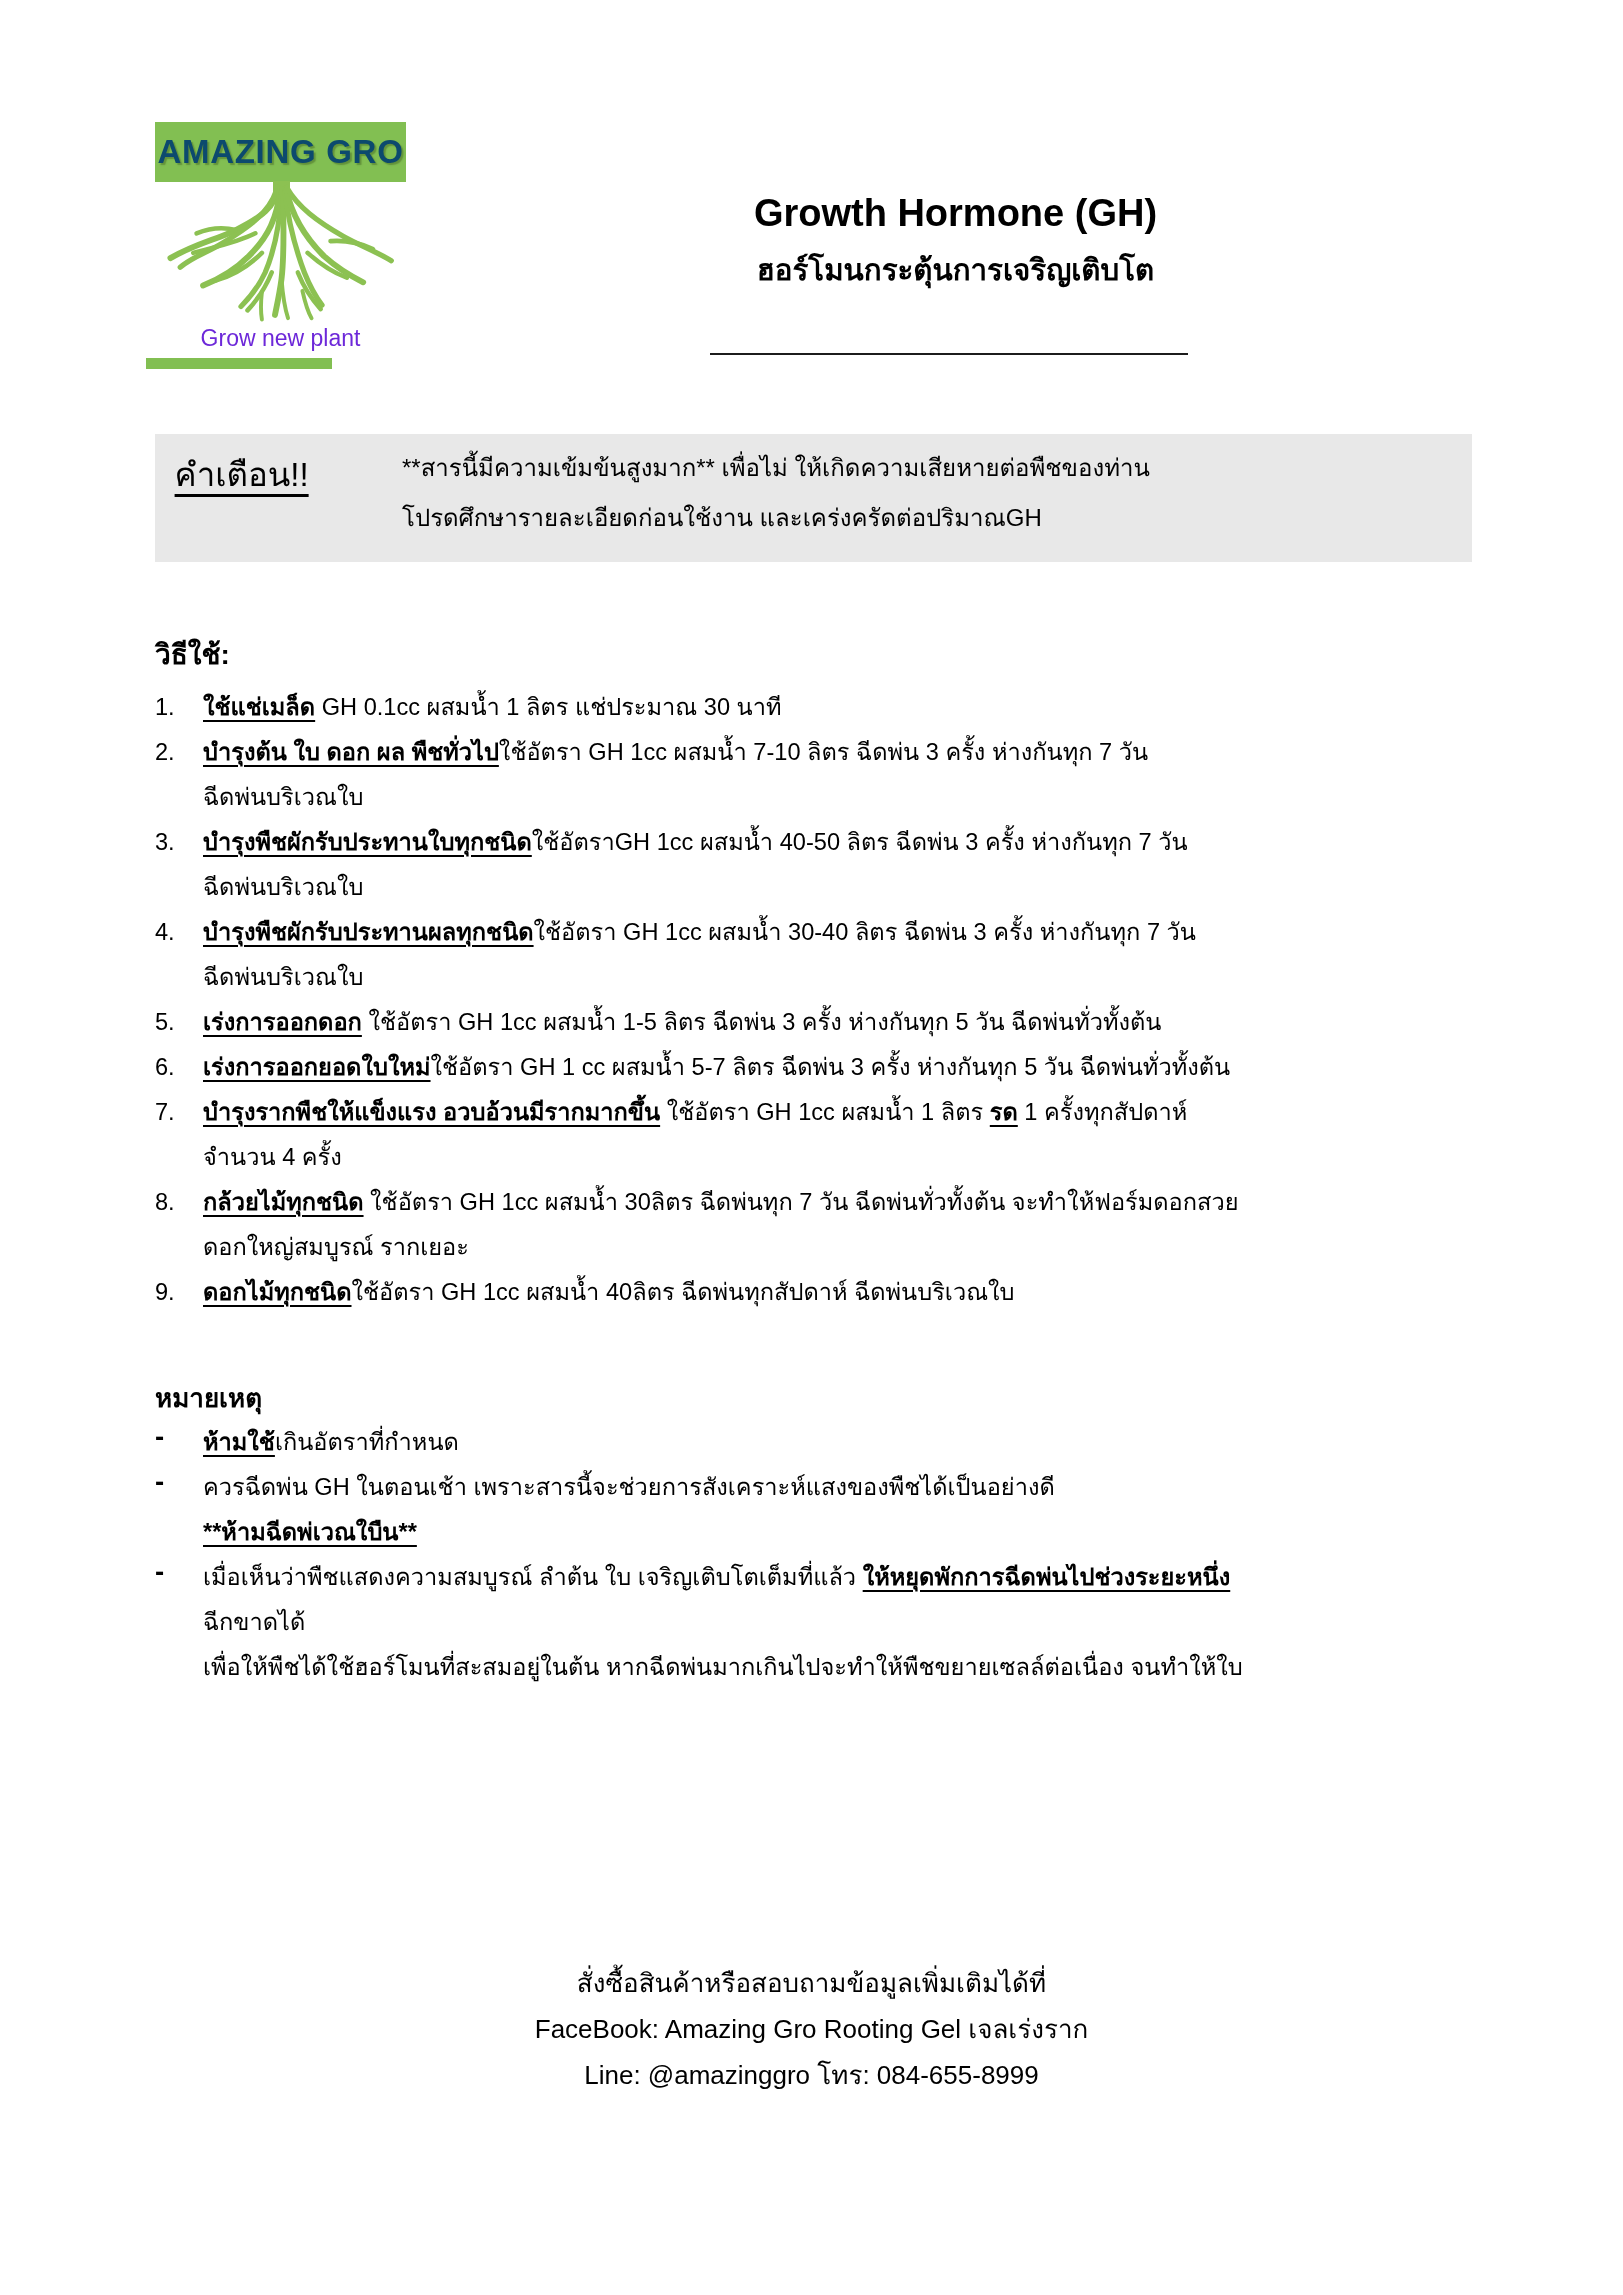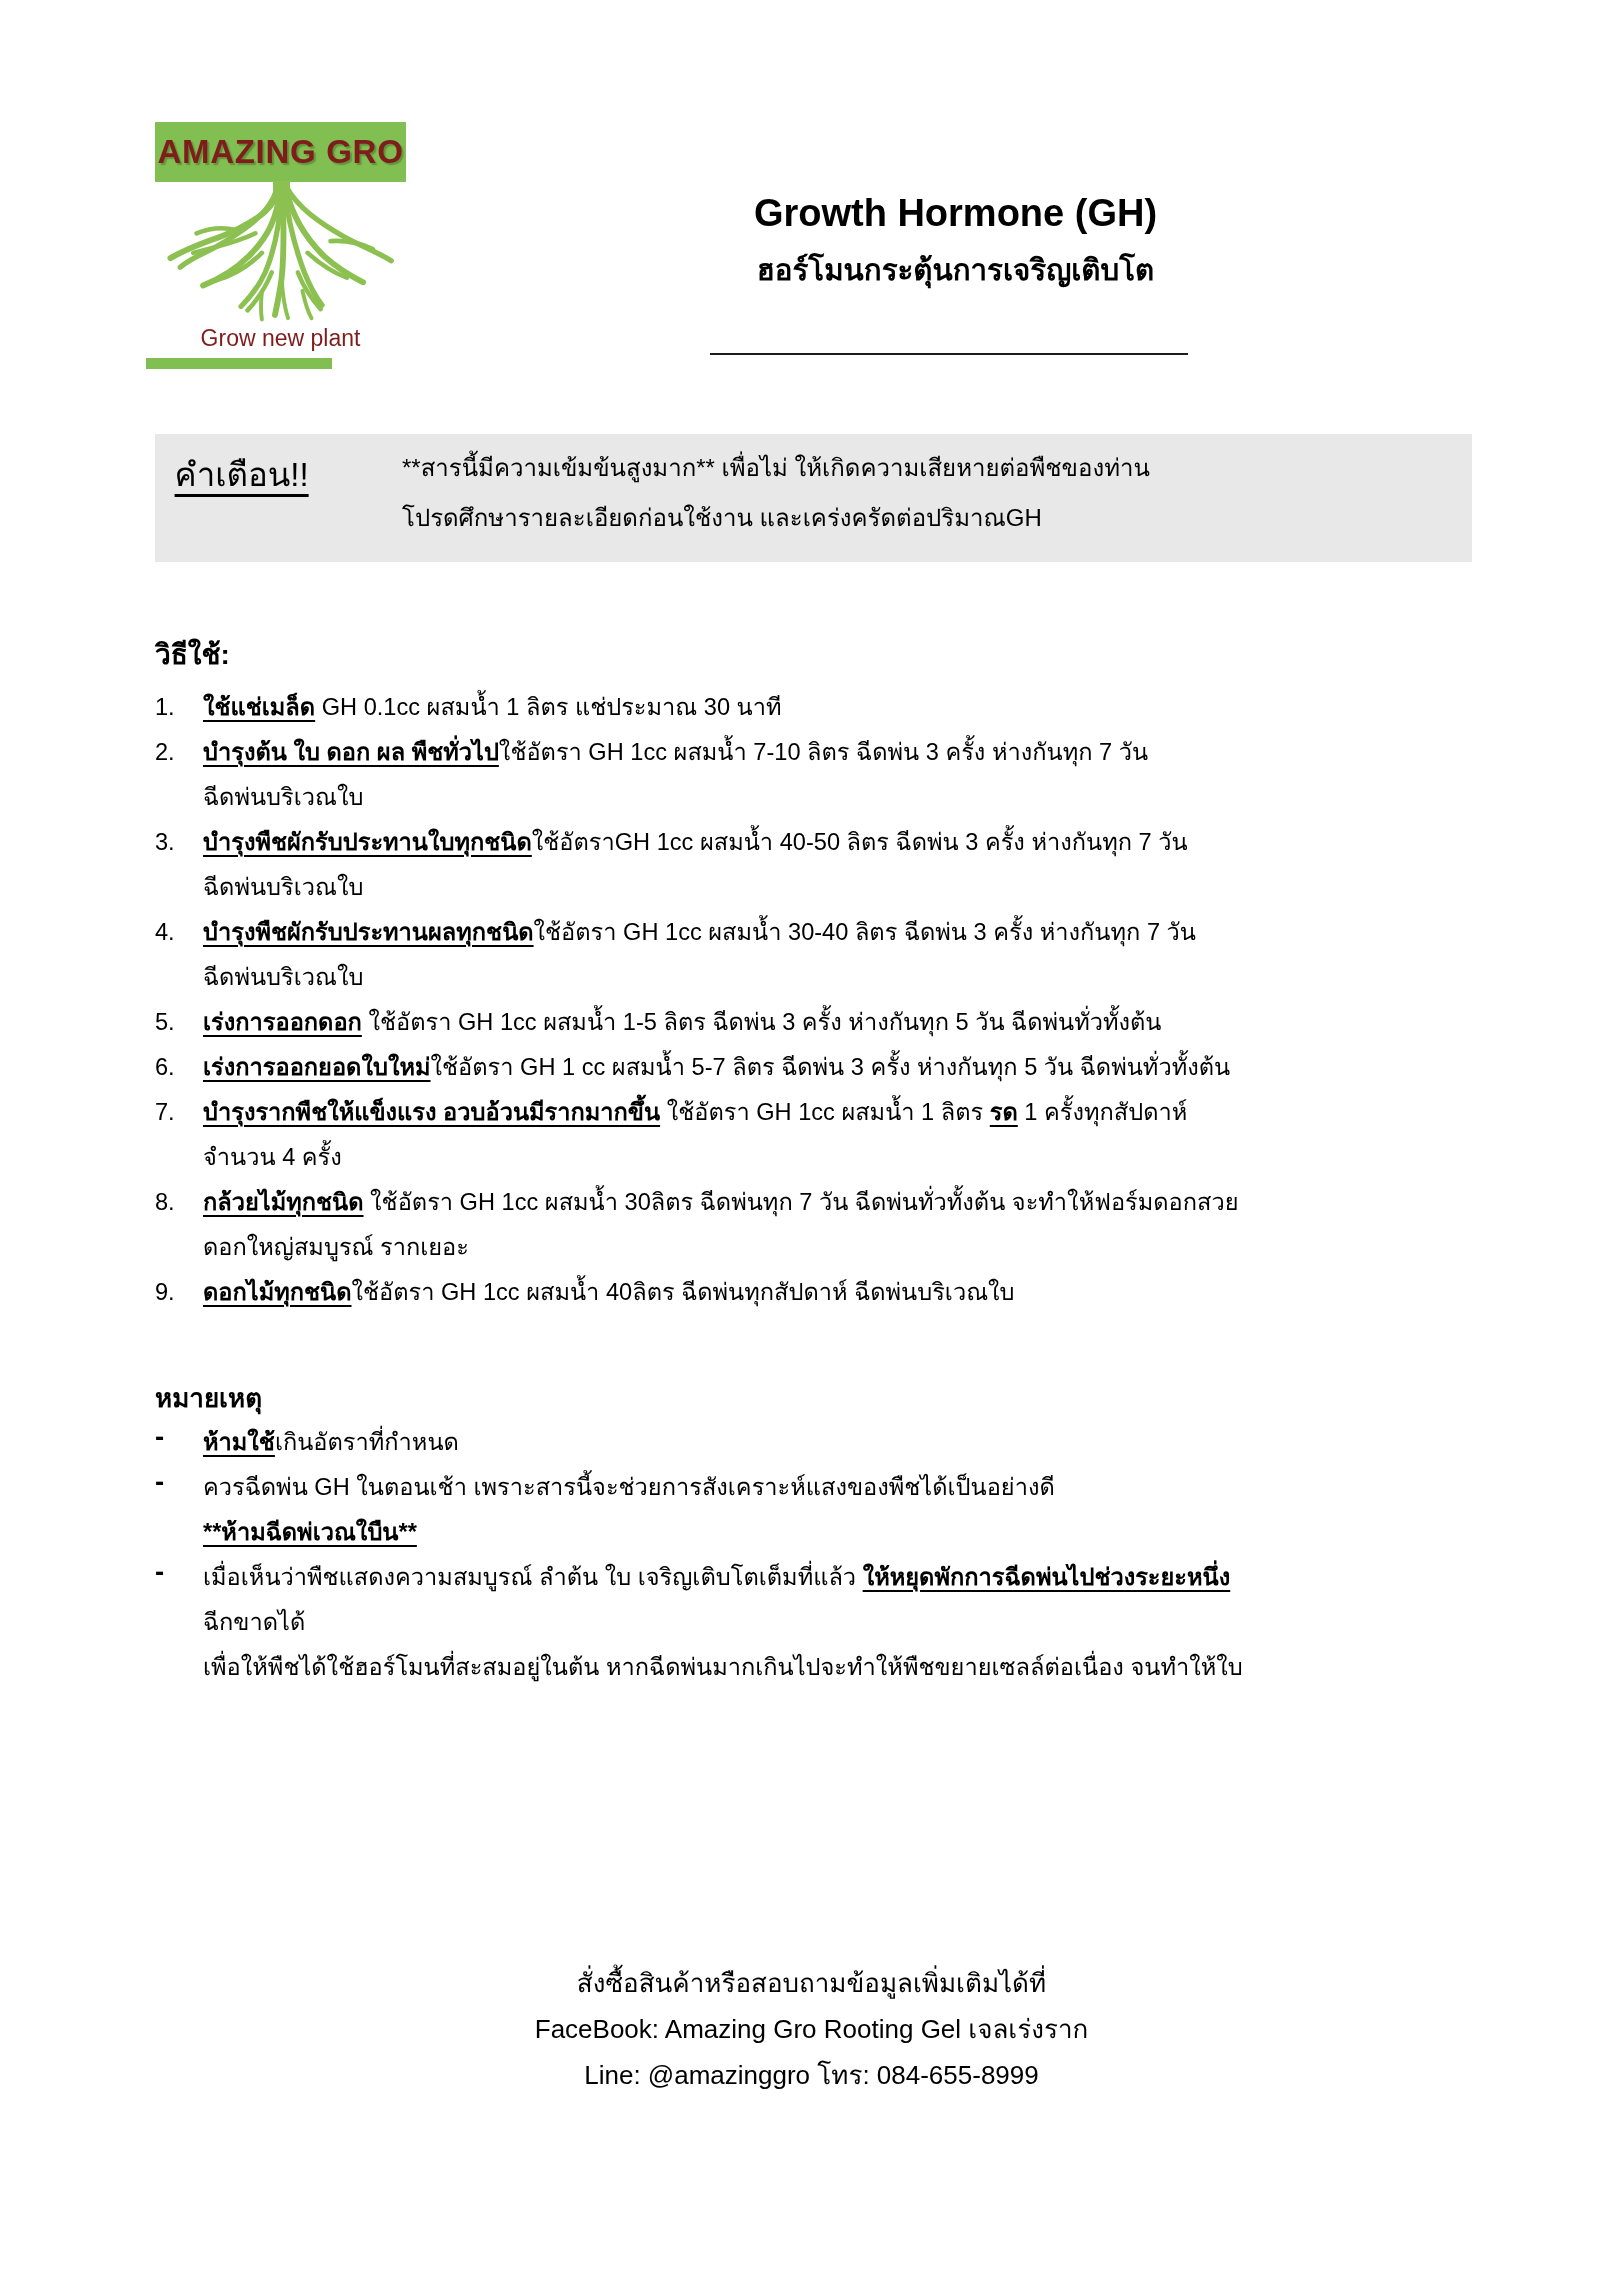--- a/index.html
+++ b/index.html
@@ -7,27 +7,27 @@
     position:relative; width:1623px; height:2295px; background:#ffffff;
     font-family:"Liberation Sans", sans-serif; color:#000; overflow:hidden;
   }
 
   
   .logo-banner {
     position:absolute; left:155px; top:122px; width:251px; height:60px;
     background:#82bf52; display:flex; align-items:center; justify-content:center;
   }
   .logo-banner .brand {
-    color:#7f1d1d; font-weight:bold; font-size:33px; letter-spacing:0.7px;
+    color:#0c4a6e; font-weight:bold; font-size:33px; letter-spacing:0.7px;
     text-shadow:2px 2px 1.3px rgba(60,90,30,0.45);
   }
   .roots-svg { position:absolute; left:157px; top:181px; width:249px; height:149px; }
   .tagline {
     position:absolute; left:155px; top:325px; width:251px; text-align:center;
-    font-size:23px; color:#7f1d1d;
+    font-size:23px; color:#6d28d9;
   }
   .logo-bar { position:absolute; left:146px; top:358px; width:186px; height:11px; background:#82bf52; }
 
   
   .title {
     position:absolute; left:589px; top:192px; width:733px; text-align:center;
     font-size:38px; font-weight:bold; letter-spacing:0px;
   }
   .subtitle {
     position:absolute; left:589px; top:246px; width:733px; text-align:center;

